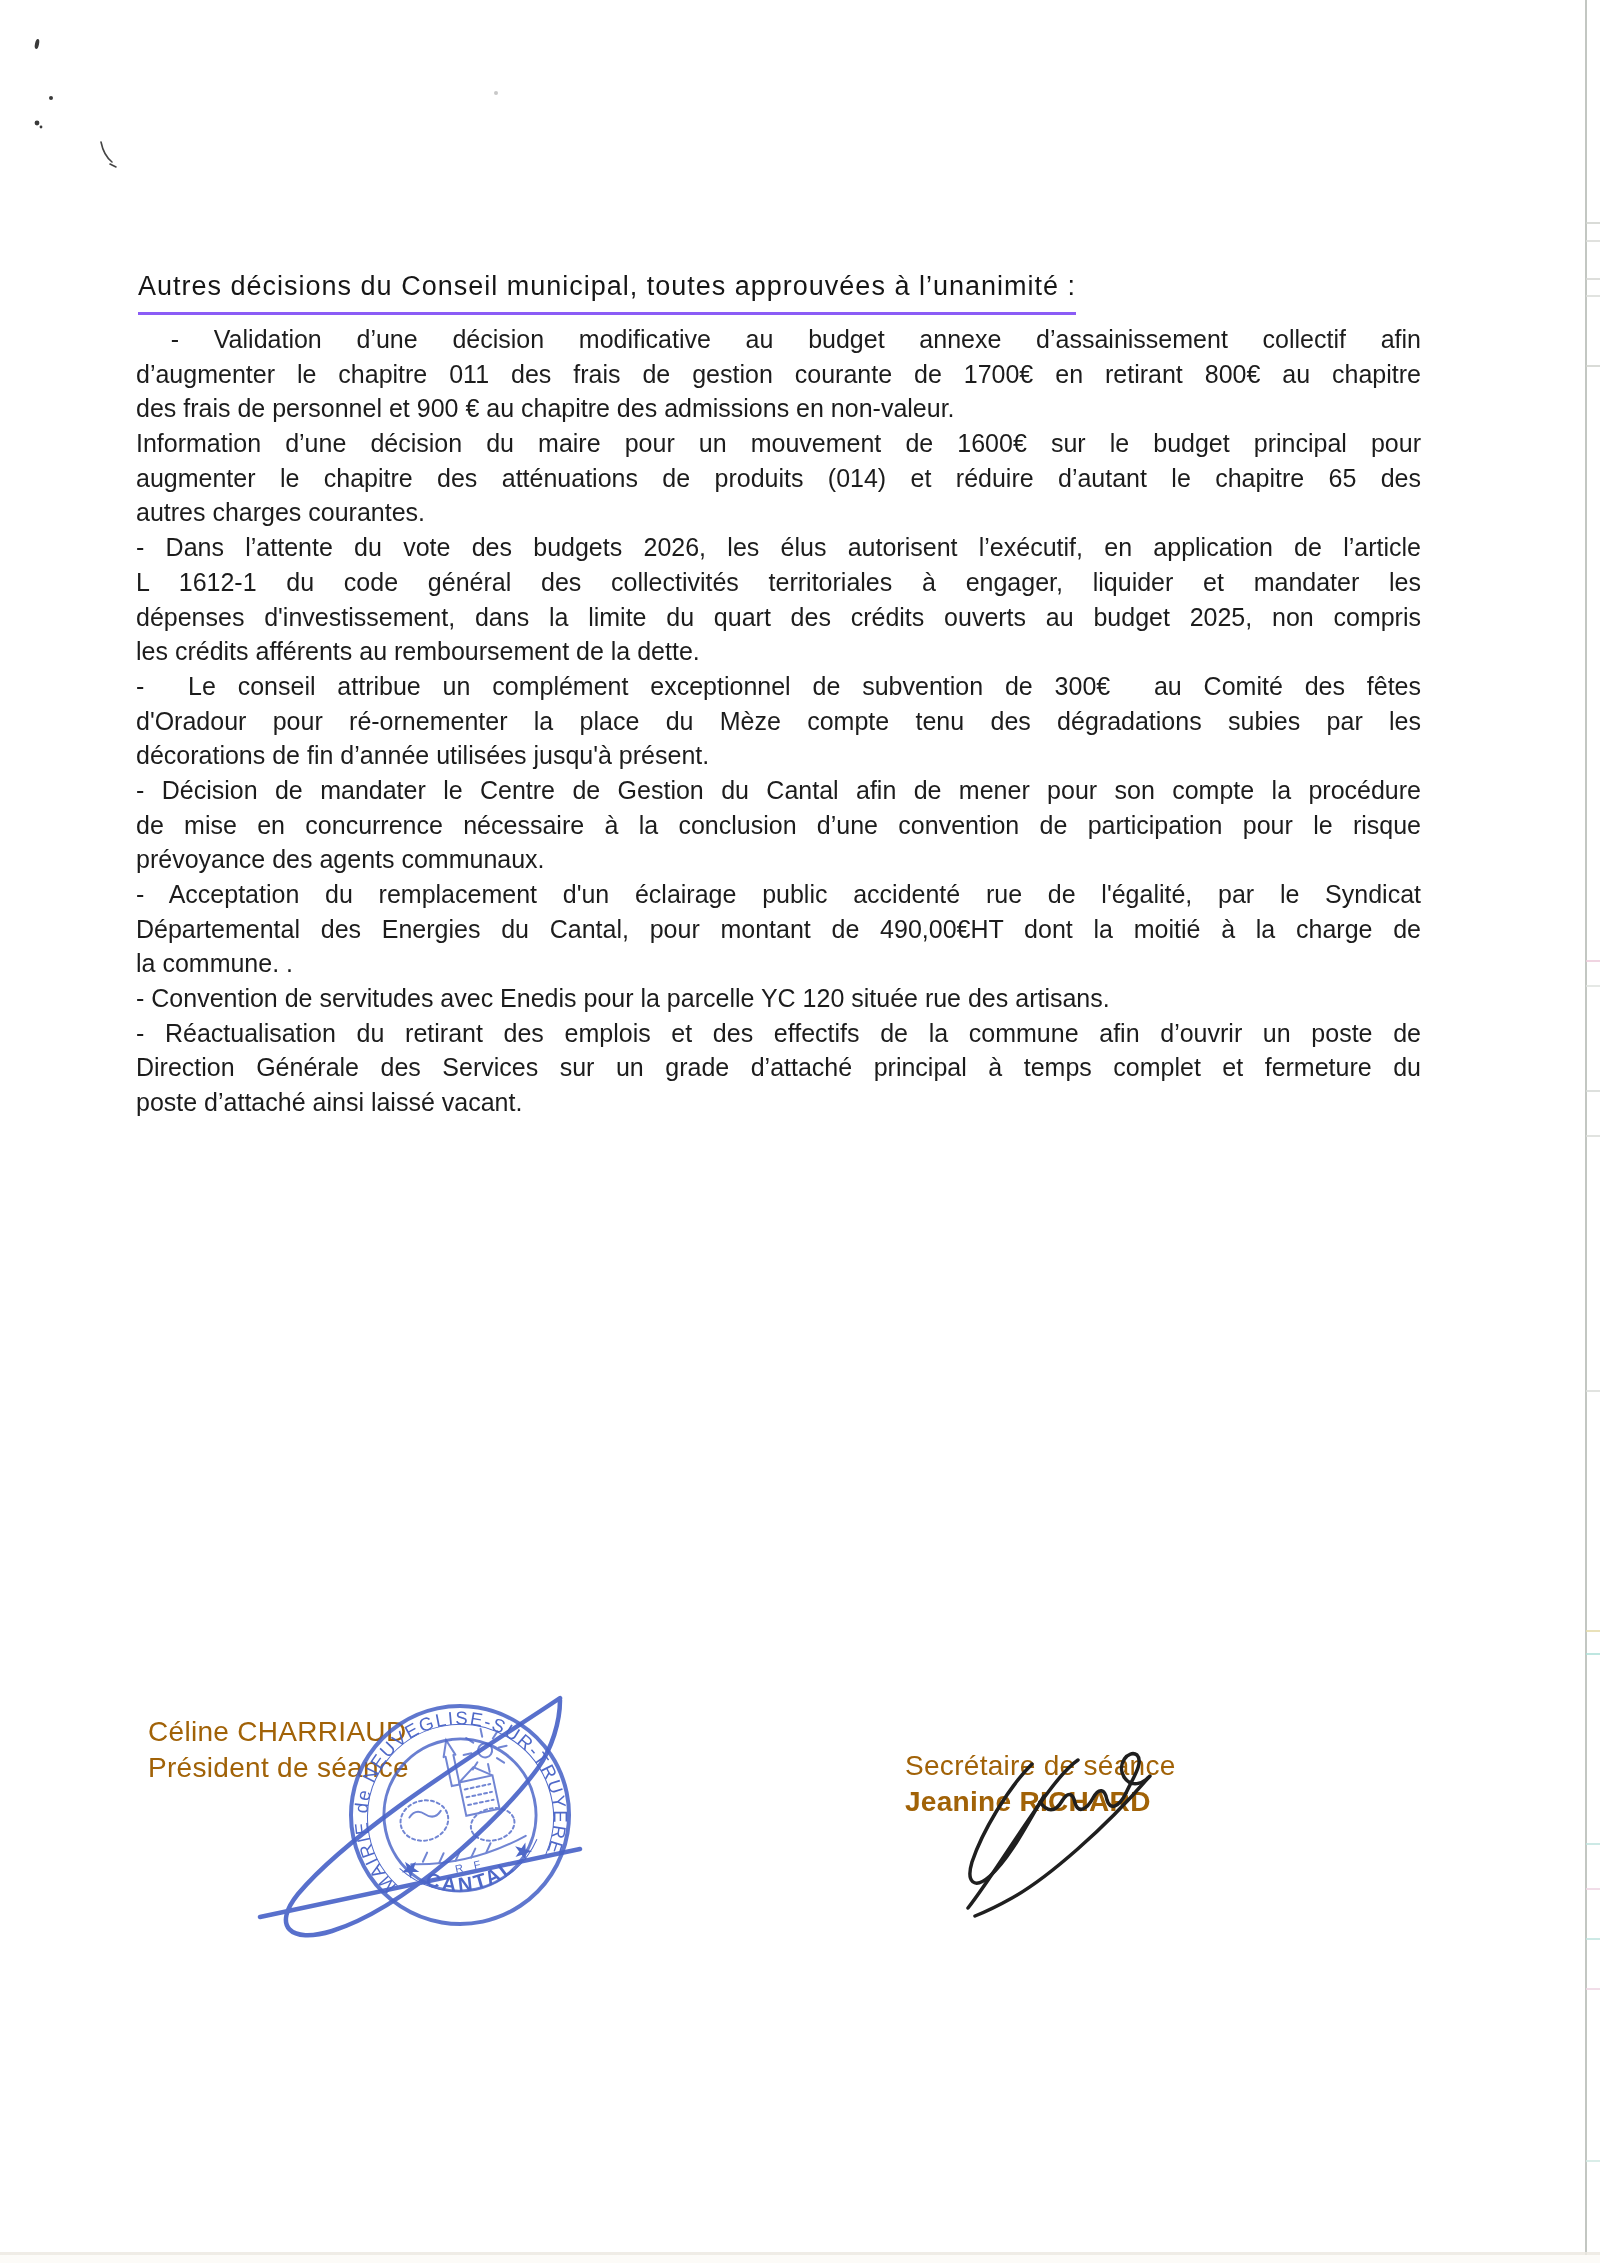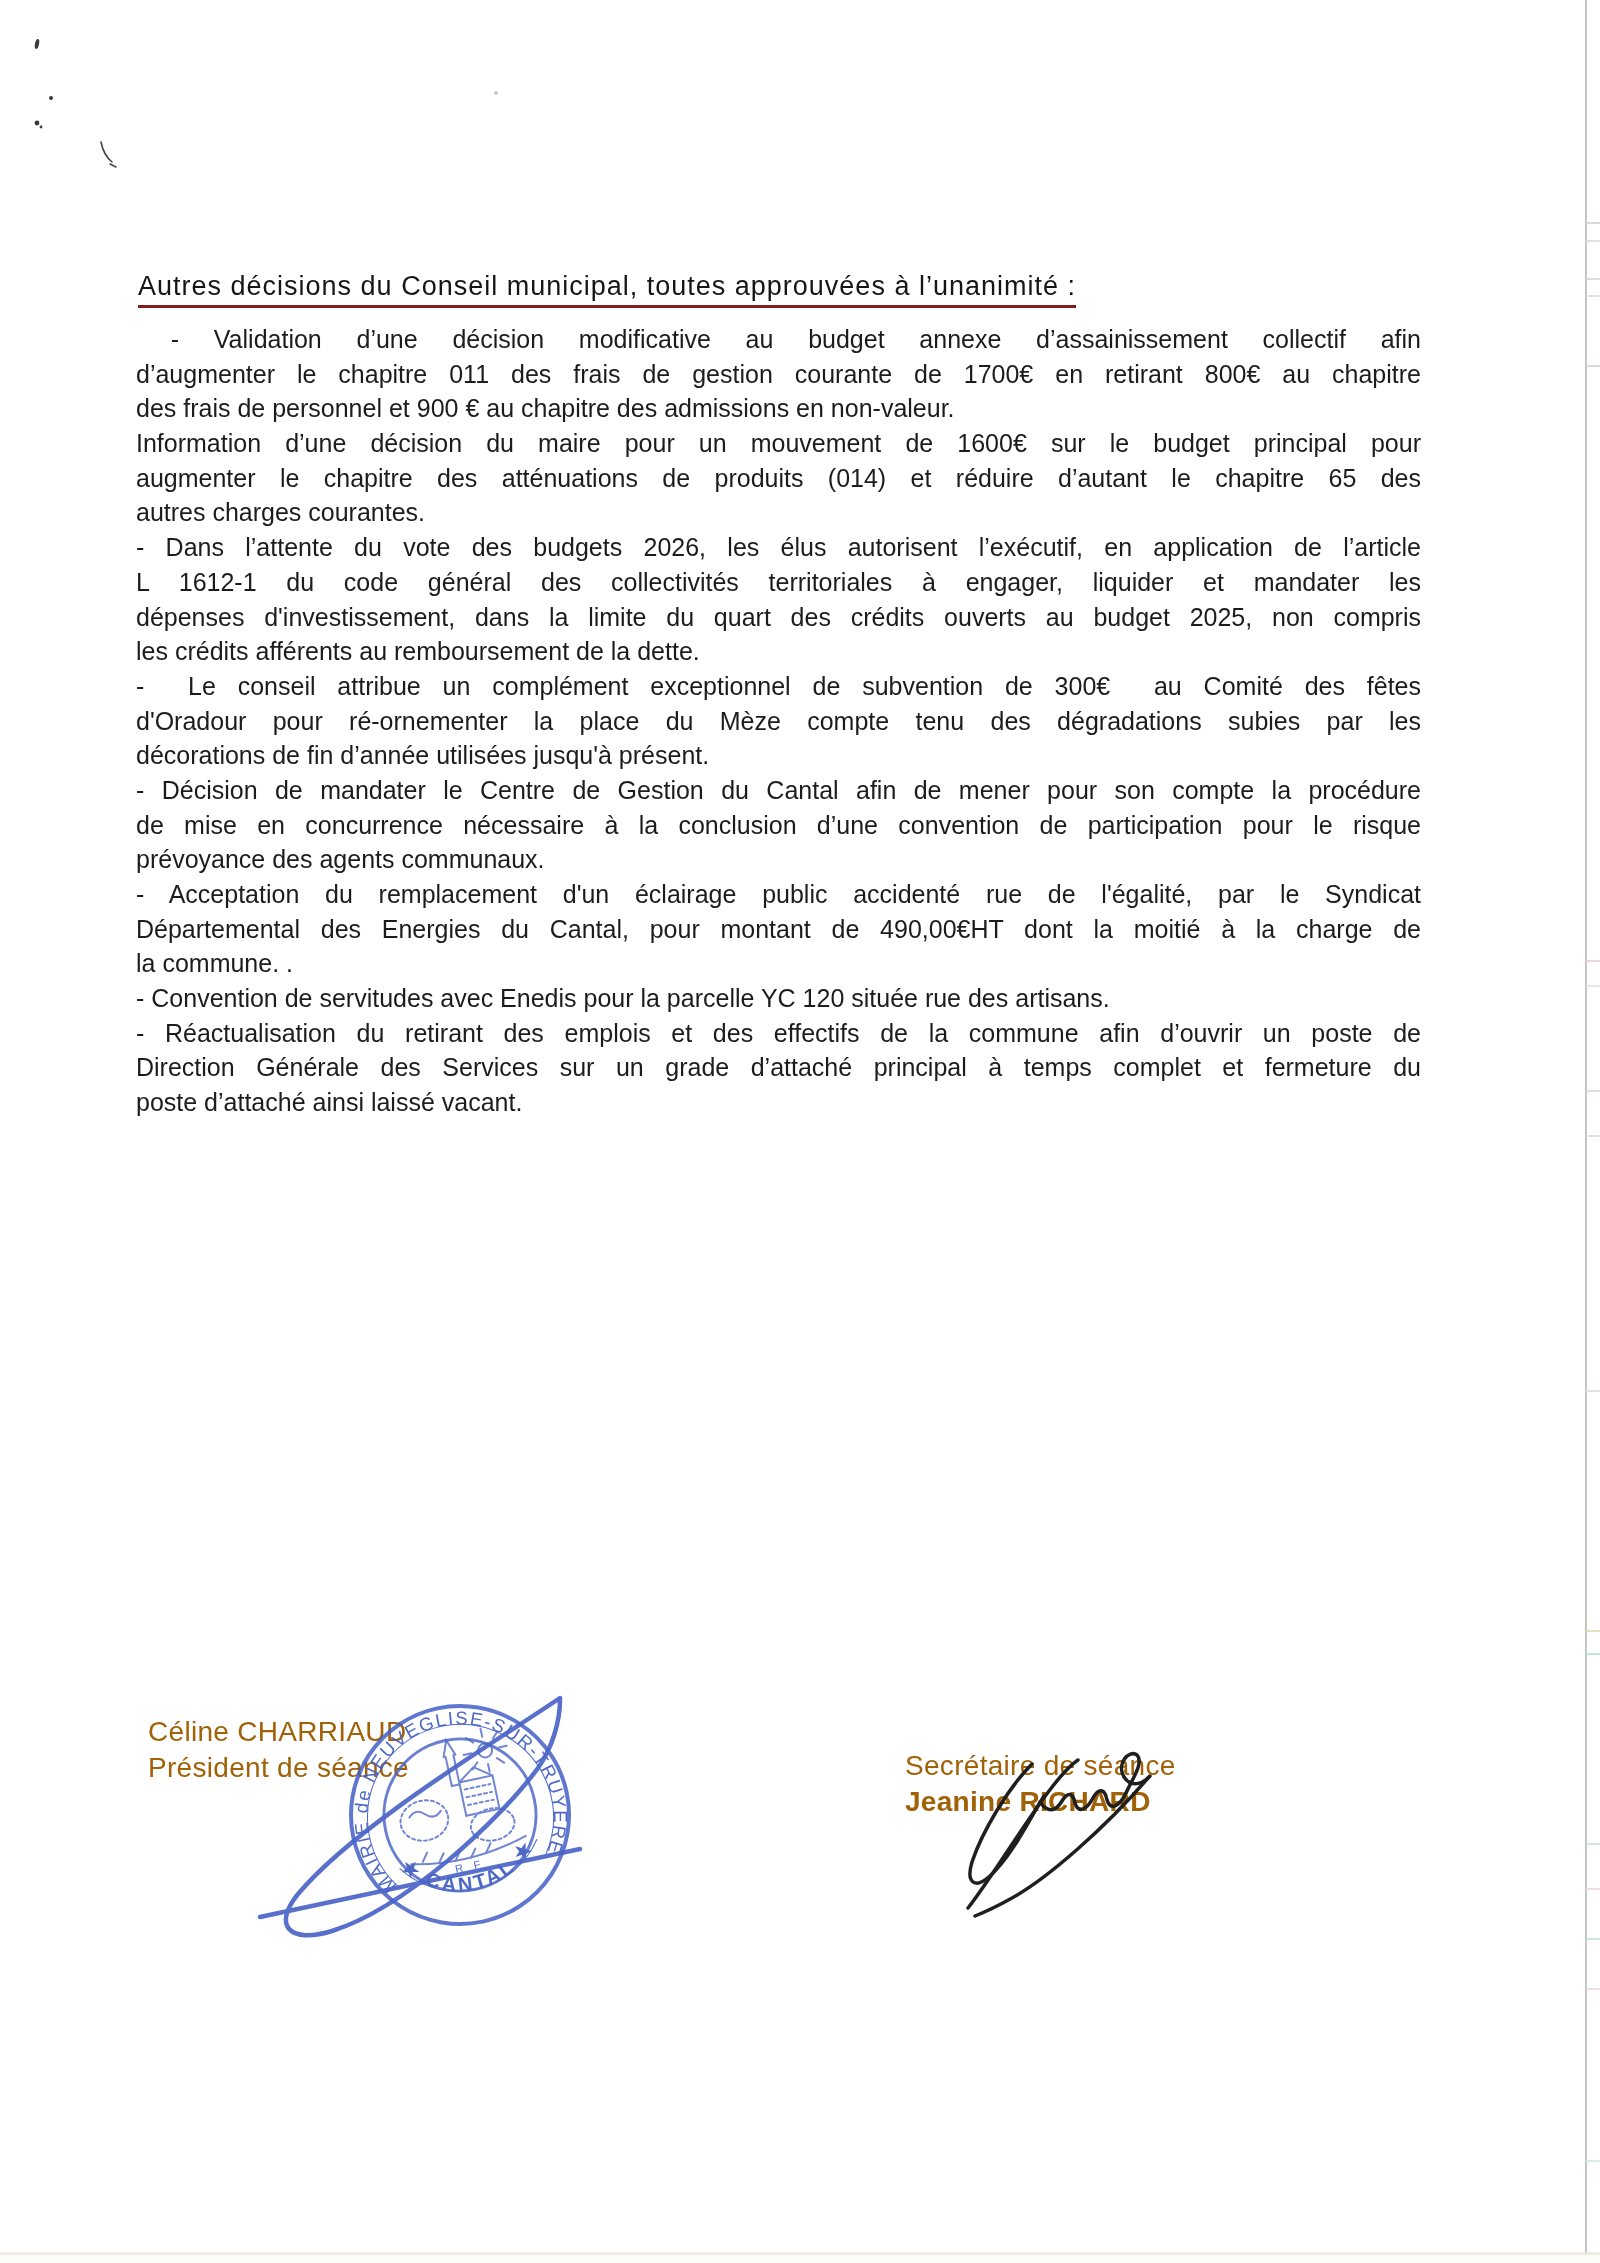--- a/index.html
+++ b/index.html
@@ -9,22 +9,22 @@
     background:#ffffff;
     overflow:hidden;
     font-family:"Liberation Sans",sans-serif;
     color:#1f1f1f;
   }
   
   .doc-title{
     position:absolute;left:138px;top:271px;
     font-size:27px;letter-spacing:1px;
     color:#161616;
-    border-bottom:3px solid #7f1d1d;
-    padding-bottom:3px;
+    border-bottom:3px solid #8b5cf6;
+    padding-bottom:10px;
     white-space:nowrap;
   }
   
   .doc-body{
     position:absolute;left:136px;top:322px;width:1285px;
     font-size:25px;line-height:34.7px;color:#1c1c1c;
   }
   .doc-body .line{
     text-align:justify;
     text-align-last:justify;

